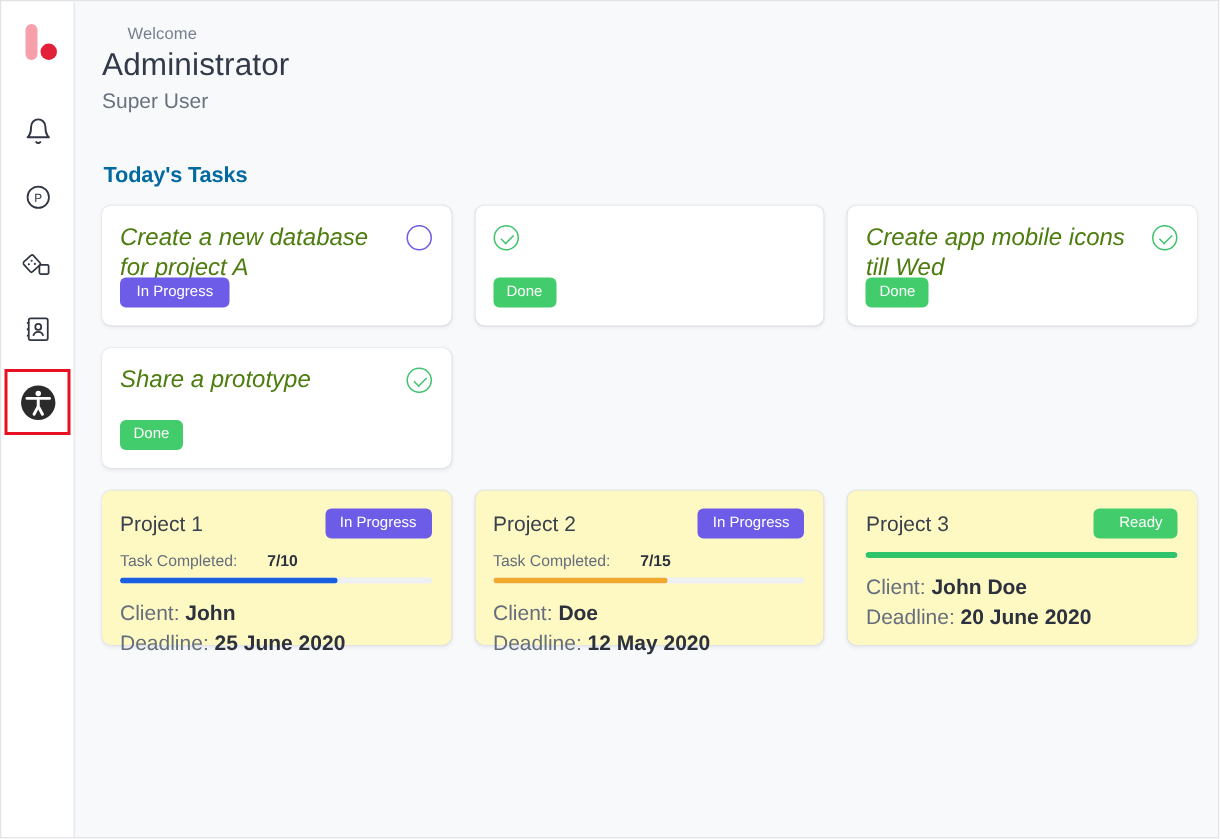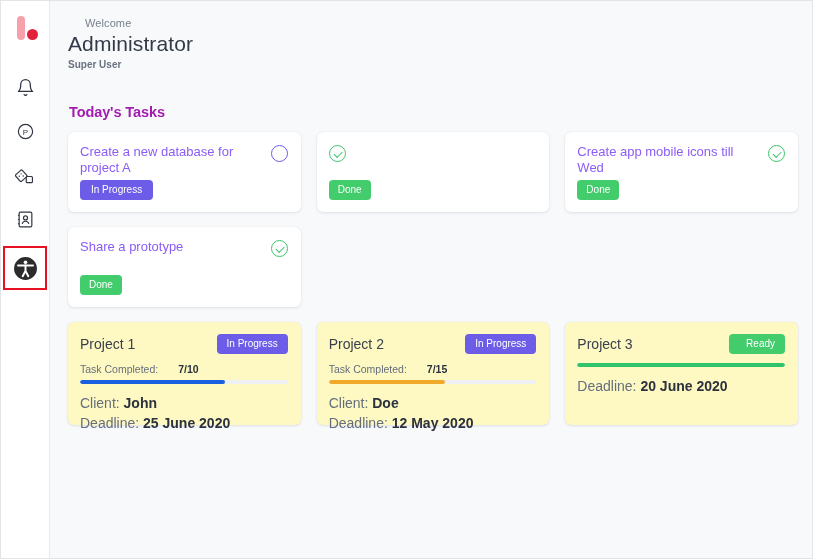--- a/index.html
+++ b/index.html
@@ -93,29 +93,28 @@
     margin-left: 17px;
   }
   .welcome-name {
     font-size: 21px;
     color: #323a49;
     font-weight: normal;
     line-height: 1.15;
     letter-spacing: .1px;
   }
   .welcome-role {
-    font-size: 10px;
+    font-size: 14px;
     color: #69727f;
     margin-top: 3px;
-    font-weight: bold;
   }
 
   .section-title {
     font-size: 14.5px;
-    color: #a21caf;
+    color: #0369a1;
     font-weight: bold;
     margin: 34px 0 12px 1px;
     letter-spacing: -.1px;
   }
   .section-title.projects { margin-top: 28px; }
 
   .card-row {
     display: flex;
     gap: 16px;
   }
@@ -135,24 +134,25 @@
     background: transparent;
     box-shadow: none;
   }
 
   .task-head {
     display: flex;
     align-items: flex-start;
     justify-content: space-between;
   }
   .task-title {
-    font-size: 13px;
-    color: #8b5cf6;
+    font-size: 16px;
+    color: #4d7c0f;
     line-height: 1.25;
     max-width: 180px;
+    font-style: italic;
   }
 
   .status-circle {
     width: 17px;
     height: 17px;
     flex: 0 0 17px;
     border-radius: 50%;
     border: 1.4px solid #6c5ce7;
     margin-top: 1px;
   }
@@ -397,20 +397,24 @@
 
       <div class="project-card">
         <div class="project-head">
           <div class="project-name">Project 3</div>
           <div class="project-badge ready">Ready</div>
         </div>
         <div class="progress-track">
           <div class="progress-fill" style="width: 100%; background: rgb(47, 196, 106);"></div>
         </div>
         <div class="meta-line">
+          <span>Client:</span>
+          <b>John Doe</b>
+        </div>
+        <div class="meta-line">
           <span>Deadline:</span>
           <b>20 June 2020</b>
         </div>
       </div>
     </div>
 
   </div>
 </div>
 
 </body></html>

